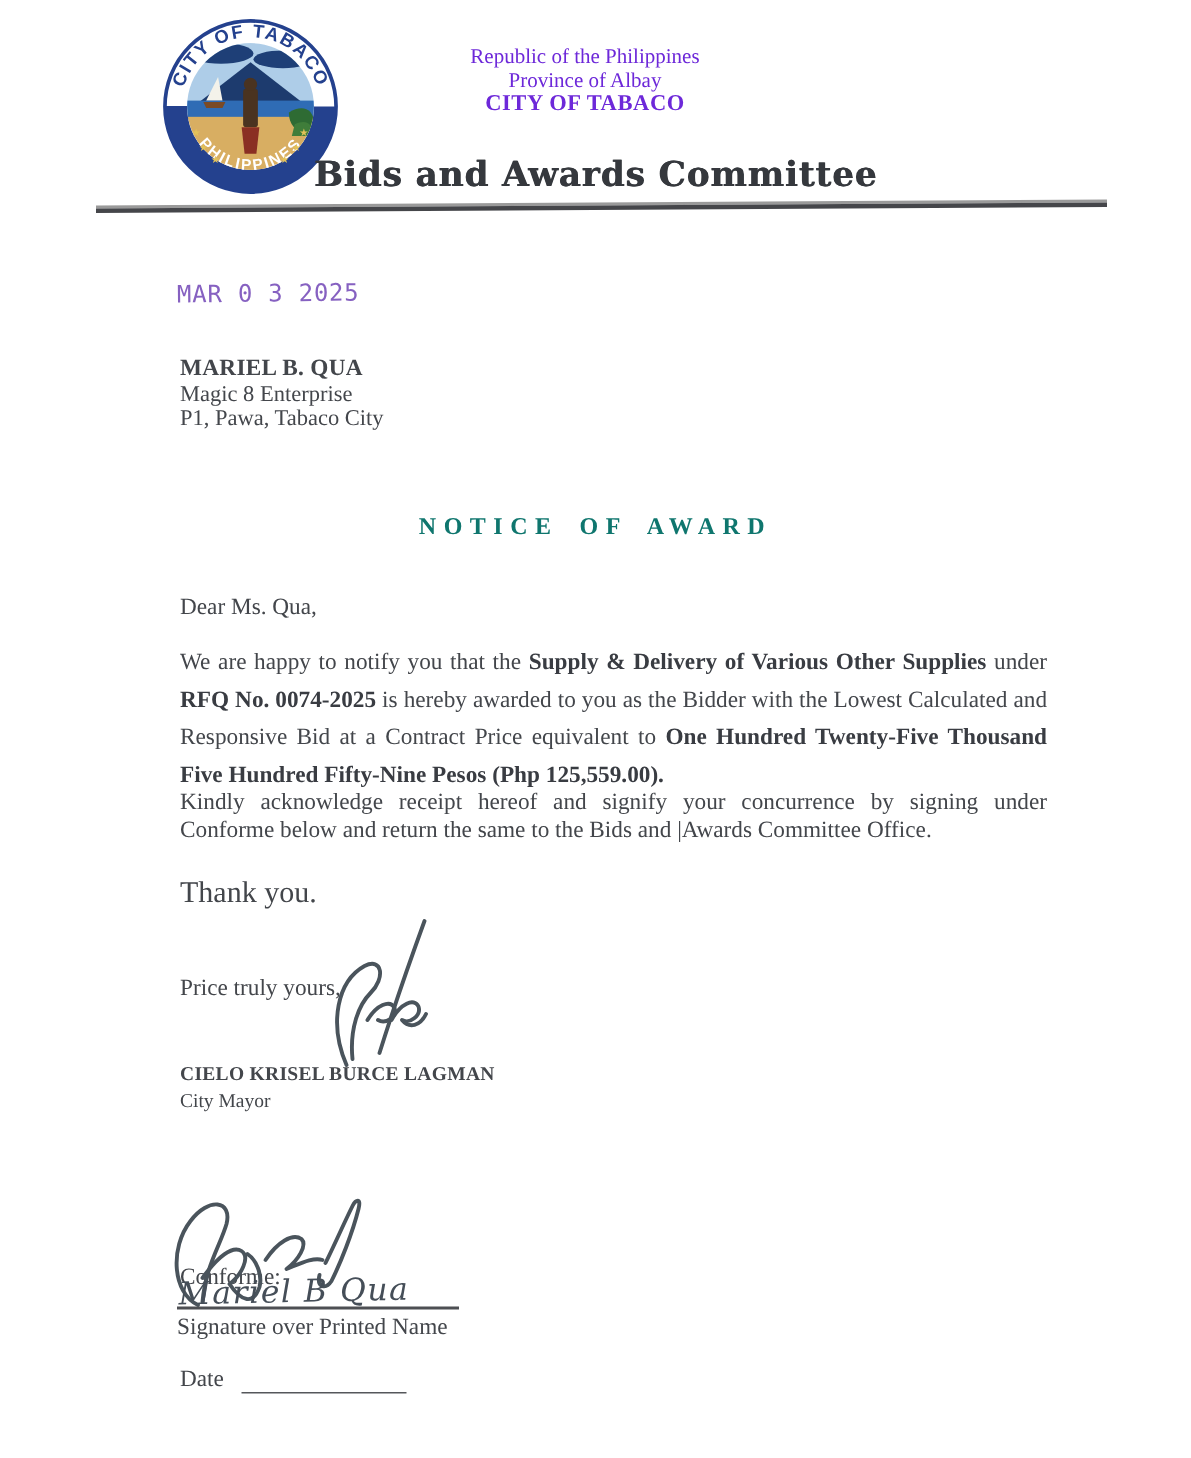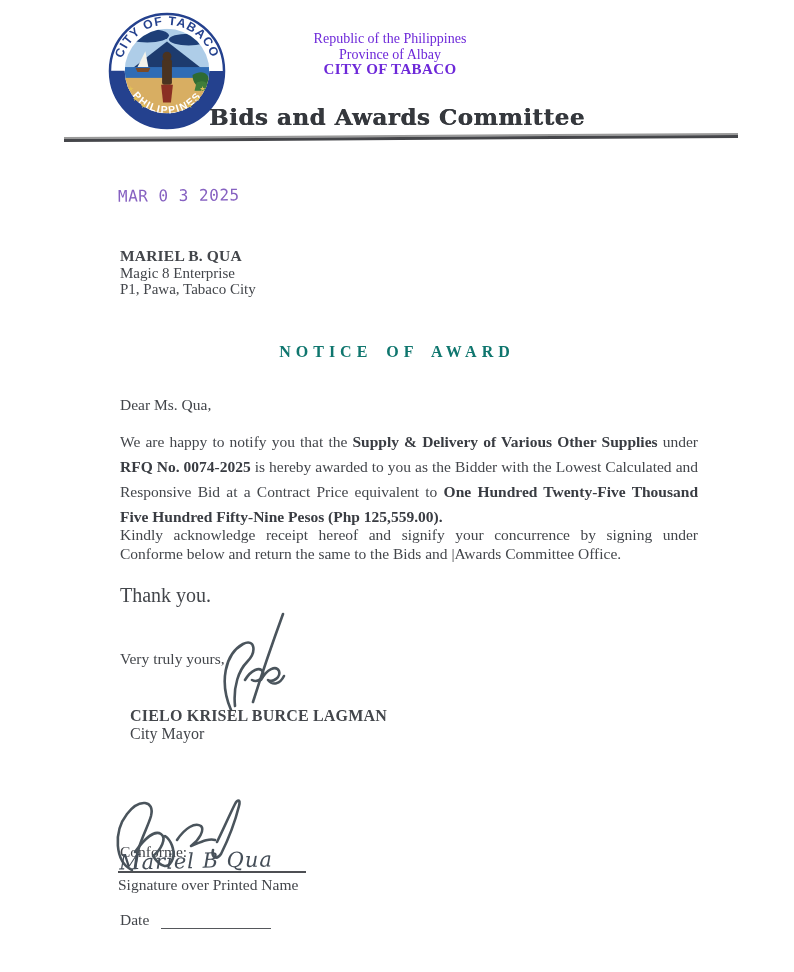--- a/index.html
+++ b/index.html
@@ -35,40 +35,40 @@
 
   
   .stamp {
     left: 118px; top: 186px;
     font-family: "DejaVu Sans Mono", monospace;
     font-size: 16px; letter-spacing: 0.5px;
     color: #8661c1; transform: rotate(-0.6deg);
   }
 
   
-  .recipient { left: 120px; top: 238px; font-size: 15px; line-height: 16.5px; margin-top: 10px; }
+  .recipient { left: 120px; top: 238px; font-size: 15px; line-height: 16.5px; }
   .recipient .name { font-weight: bold; font-size: 15.5px; letter-spacing: 0.2px; }
 
   .title {
     left: 0; right: 0; top: 343px; text-align: center;
     font-weight: bold; font-size: 16px; color: #0f766e;
     letter-spacing: 5px; word-spacing: 5px;
   }
 
   .salutation { left: 120px; top: 396px; font-size: 15.5px; }
 
   .body-p { left: 120px; width: 578px; text-align: justify; font-size: 15.5px; }
   .p1 { top: 429px; line-height: 25px; }
   .p2 { top: 525px; line-height: 19px; }
   .body-p strong { color: #393c42; }
   .thanks { left: 120px; top: 584px; font-size: 20px; }
 
   .valediction { left: 120px; top: 650px; font-size: 15.5px; }
   .mayor-sig { left: 217px; top: 608px; width: 80px; height: 110px; }
-  .signatory { left: 120px; top: 707px; font-size: 16px; line-height: 18px; margin-left: 10px; }
+  .signatory { left: 120px; top: 707px; font-size: 13px; line-height: 18px; }
   .signatory .sig-name { font-weight: bold; letter-spacing: 0.2px; }
 
   .conforme-label { left: 120px; top: 800px; font-size: 15.5px; margin-top: 43px; }
   .conforme-sig { left: 112px; top: 792px; width: 138px; height: 90px; }
   .handwritten {
     left: 119px; top: 849px; font-size: 21px;
     font-family: "DejaVu Serif", serif; font-style: italic;
     color: #454e58; transform: rotate(-1.2deg); letter-spacing: 1px;
     white-space: nowrap;
   }
@@ -143,21 +143,21 @@
   <div class="abs title">NOTICE OF AWARD</div>
 
   <div class="abs salutation">Dear Ms. Qua,</div>
 
   <p class="abs body-p p1"><span>We are happy to notify you that the </span><strong>Supply &amp; Delivery of Various Other Supplies</strong><span> under </span><strong>RFQ No. 0074-2025</strong><span> is hereby awarded to you as the Bidder with the Lowest Calculated and Responsive Bid at a Contract Price equivalent to </span><strong>One Hundred Twenty-Five Thousand Five Hundred Fifty-Nine Pesos (Php 125,559.00).</strong></p>
 
   <p class="abs body-p p2">Kindly acknowledge receipt hereof and signify your concurrence by signing under Conforme below and return the same to the Bids and |Awards Committee Office.</p>
 
   <div class="abs thanks">Thank you.</div>
 
-  <div class="abs valediction">Very truly yours,</div>
+  <div class="abs valediction">Price truly yours,</div>
 
   <svg class="abs mayor-sig" viewBox="0 0 80 110">
     <path class="ink" d="M 66,6 C 58,28 46,62 36,94"></path>
     <path class="ink" d="M 14,102 C 2,74 8,46 26,36 C 38,30 40,44 30,54 C 22,62 16,78 18,98"></path>
     <path class="ink" d="M 28,72 C 34,62 43,58 46,64 C 48,70 40,75 35,72"></path>
     <path class="ink" d="M 44,72 C 50,61 59,57 62,63 C 64,69 56,75 51,72 C 56,78 63,76 67,68"></path>
   </svg>
 
   <div class="abs signatory">
     <div class="sig-name">CIELO KRISEL BURCE LAGMAN</div>

